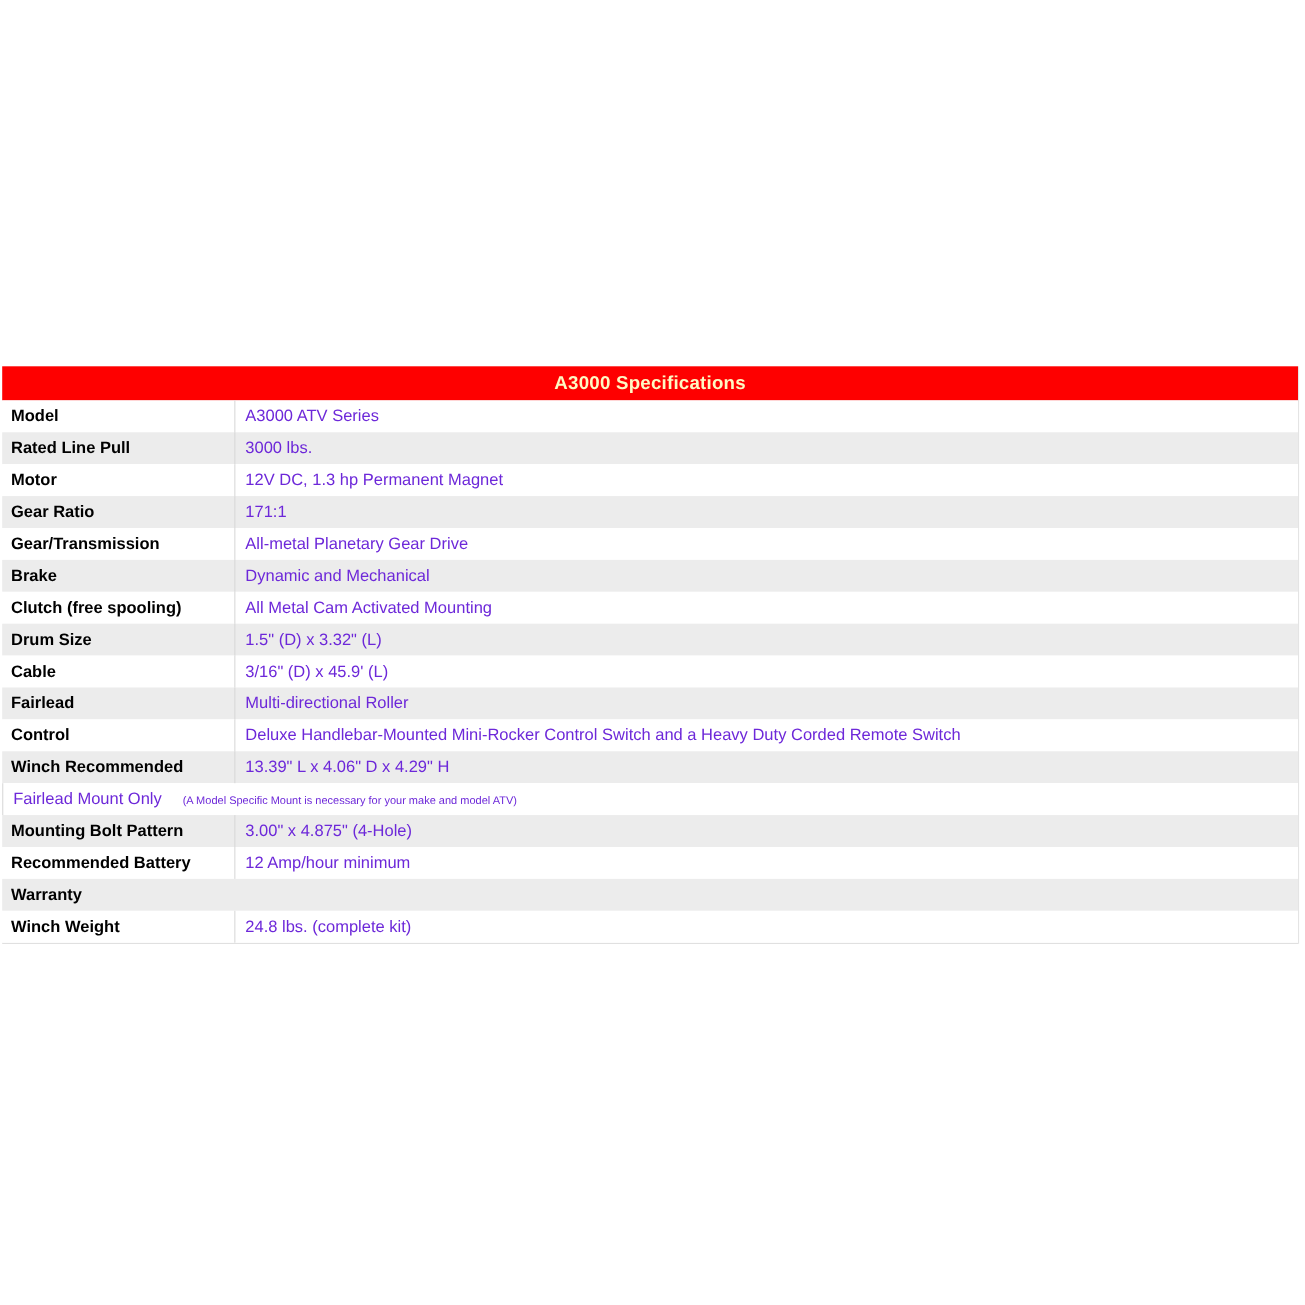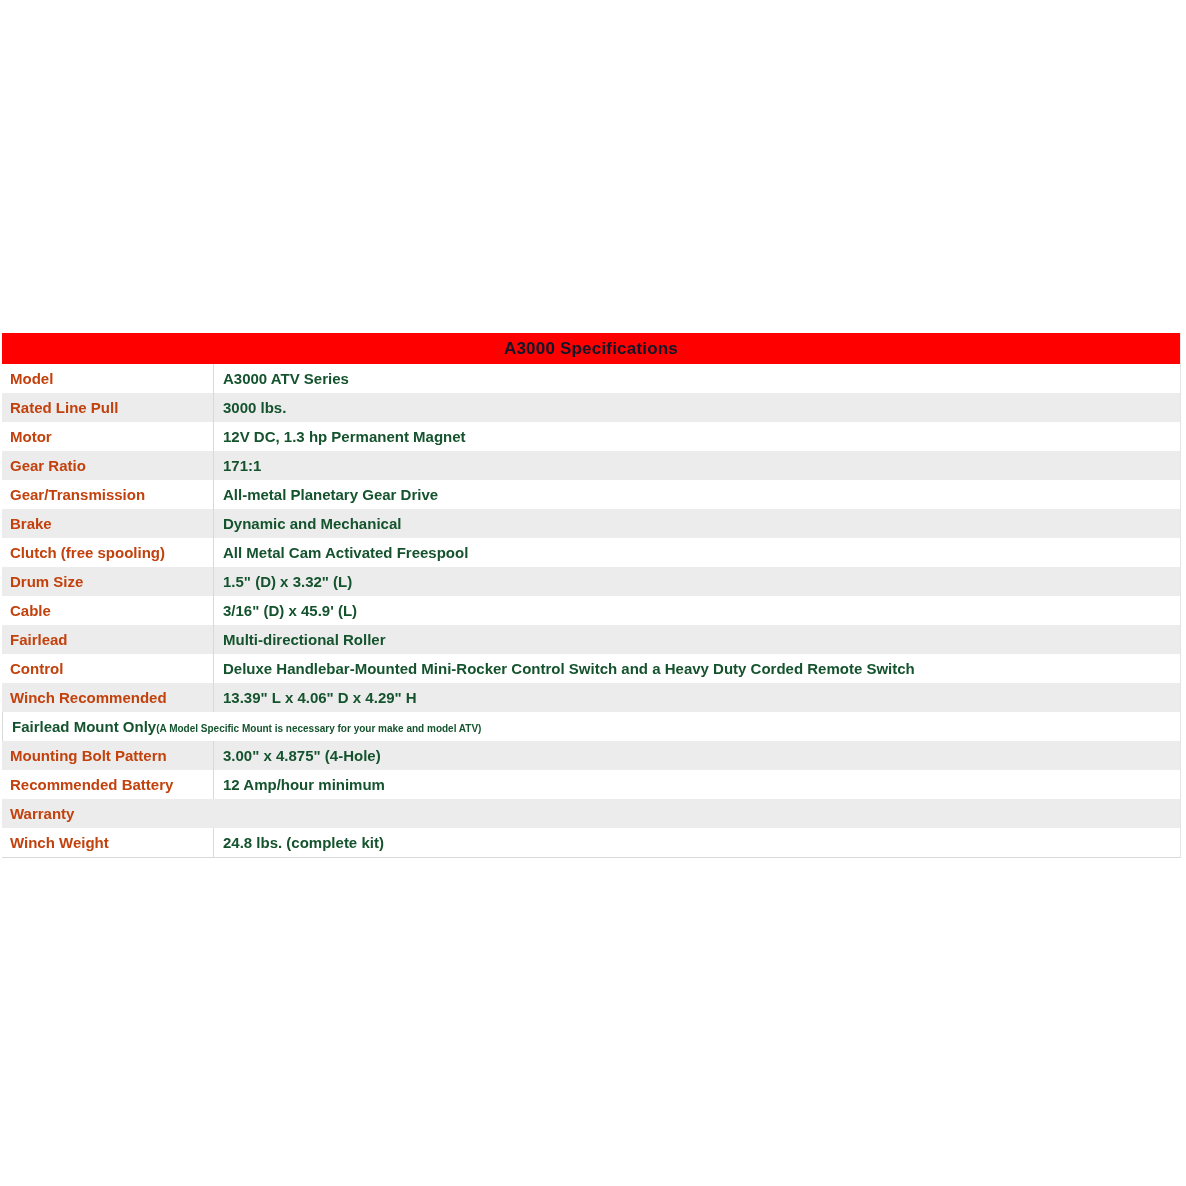--- a/index.html
+++ b/index.html
@@ -17,21 +17,21 @@
   .spec-table {
     position: absolute;
     left: 2px;
     top: 333px;
     width: 1179px;
     border-right: 1px solid #e4e4e4;
     box-sizing: border-box;
   }
   .spec-header {
     background: #fe0000;
-    color: #0f172a;
+    color: #fef9c3;
     height: 31px;
     line-height: 31px;
     text-align: center;
     font-weight: bold;
     font-size: 17px;
     letter-spacing: 0.2px;
   }
   .spec-rows {
     border-bottom: 1px solid #d9d9d9;
   }
@@ -46,35 +46,35 @@
   }
   .cell {
     box-sizing: border-box;
     white-space: nowrap;
     overflow: hidden;
   }
   .cell.label {
     flex: 0 0 211px;
     width: 211px;
     padding-left: 8px;
-    color: #c2410c;
+    color: #000000;
     font-weight: bold;
     font-size: 15px;
   }
   .cell.value {
     flex: 1 1 auto;
     border-left: 1px solid #d9d9d9;
     padding-left: 9px;
-    color: #14532d;
-    font-weight: bold;
+    color: #6d28d9;
+    font-weight: normal;
     font-size: 15px;
   }
   .cell.value .note {
     font-size: 10px;
-    margin-left: 0;
+    margin-left: 19px;
   }
 </style>
 </head>
 <body>
 
 <div class="spec-table">
   <div class="spec-header">A3000 Specifications</div>
   <div class="spec-rows">
 
     <div class="spec-row">
@@ -102,21 +102,21 @@
       <div class="cell value"><span>All-metal Planetary Gear Drive</span><span class="note"></span></div>
     </div>
 
     <div class="spec-row">
       <div class="cell label">Brake</div>
       <div class="cell value"><span>Dynamic and Mechanical</span><span class="note"></span></div>
     </div>
 
     <div class="spec-row">
       <div class="cell label">Clutch (free spooling)</div>
-      <div class="cell value"><span>All Metal Cam Activated Freespool</span><span class="note"></span></div>
+      <div class="cell value"><span>All Metal Cam Activated Mounting</span><span class="note"></span></div>
     </div>
 
     <div class="spec-row">
       <div class="cell label">Drum Size</div>
       <div class="cell value"><span>1.5" (D) x 3.32" (L)</span><span class="note"></span></div>
     </div>
 
     <div class="spec-row">
       <div class="cell label">Cable</div>
       <div class="cell value"><span>3/16" (D) x 45.9' (L)</span><span class="note"></span></div>

